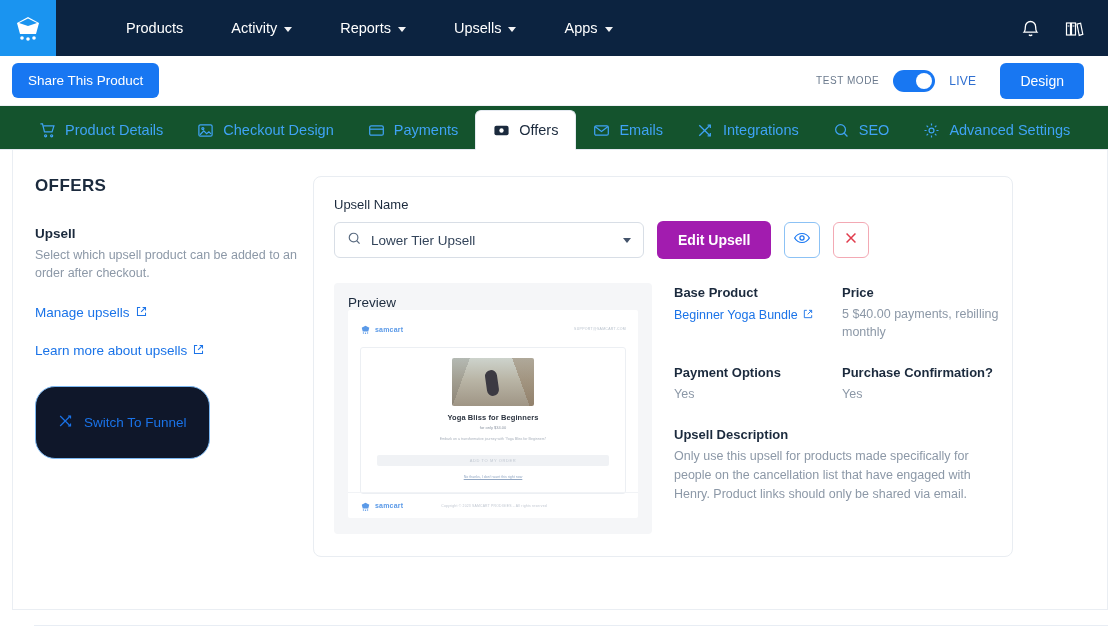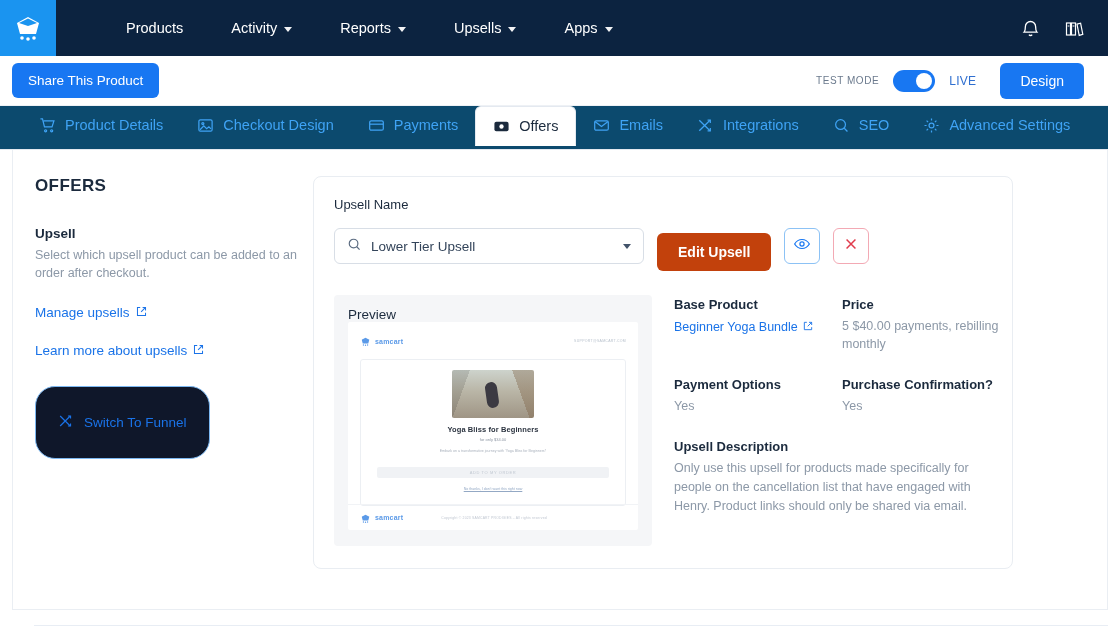--- a/index.html
+++ b/index.html
@@ -62,21 +62,21 @@
   }
   .live-label { font-size: 12px; color: #2f6fd0; letter-spacing: .3px; }
   .btn-design {
     background: #1877f2; color: #fff; border: none; border-radius: 6px;
     font-size: 14px; padding: 10px 20px; cursor: pointer; margin-left: 10px;
     font-family: inherit;
   }
 
   
   .tabbar {
-    height: 44px; background: #0c4a6e; display: flex; align-items: flex-start;
+    height: 44px; background: #14532d; display: flex; align-items: flex-end;
     padding-left: 22px; border-bottom: 1px solid #e4e9f0;
   }
   .tab {
     display: flex; align-items: center; gap: 9px;
     height: 38px; padding: 0 17px; font-size: 14.5px;
     color: #3fa3f5; cursor: pointer; white-space: nowrap;
     border-radius: 6px 6px 0 0;
   }
   .tab.active {
     background: #ffffff; color: #1b2a3d;
@@ -126,23 +126,23 @@
     width: 310px; height: 36px; border: 1px solid #d8dee6; border-radius: 6px;
     display: flex; align-items: center; padding: 0 12px; gap: 9px;
     background: #fff; cursor: pointer;
   }
   .select-value { font-size: 13.5px; color: #33445a; flex: 1; }
   .caret-sel {
     width: 0; height: 0; border-left: 4.5px solid transparent;
     border-right: 4.5px solid transparent; border-top: 5px solid #43536a;
   }
   .btn-edit {
-    background: #c2410c; color: #fff; border: none; border-radius: 6px;
+    background: #a21caf; color: #fff; border: none; border-radius: 6px;
     height: 38px; padding: 0 21px; font-size: 14px; font-weight: bold;
-    cursor: pointer; font-family: inherit; margin-top: 12px;
+    cursor: pointer; font-family: inherit;
   }
   .icon-btn {
     width: 36px; height: 36px; border-radius: 6px; background: #fff;
     display: flex; align-items: center; justify-content: center; cursor: pointer;
   }
   .icon-btn.blue { border: 1px solid #8cc2f5; }
   .icon-btn.red { border: 1px solid #f3a9b4; }
 
   .card-body { display: flex; gap: 22px; margin-top: 24px; }
 

